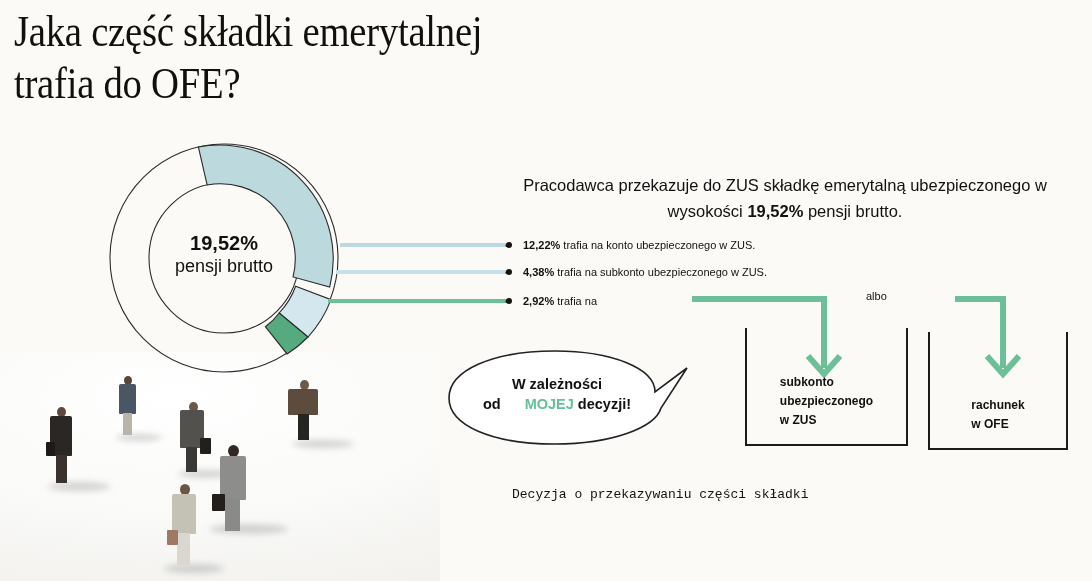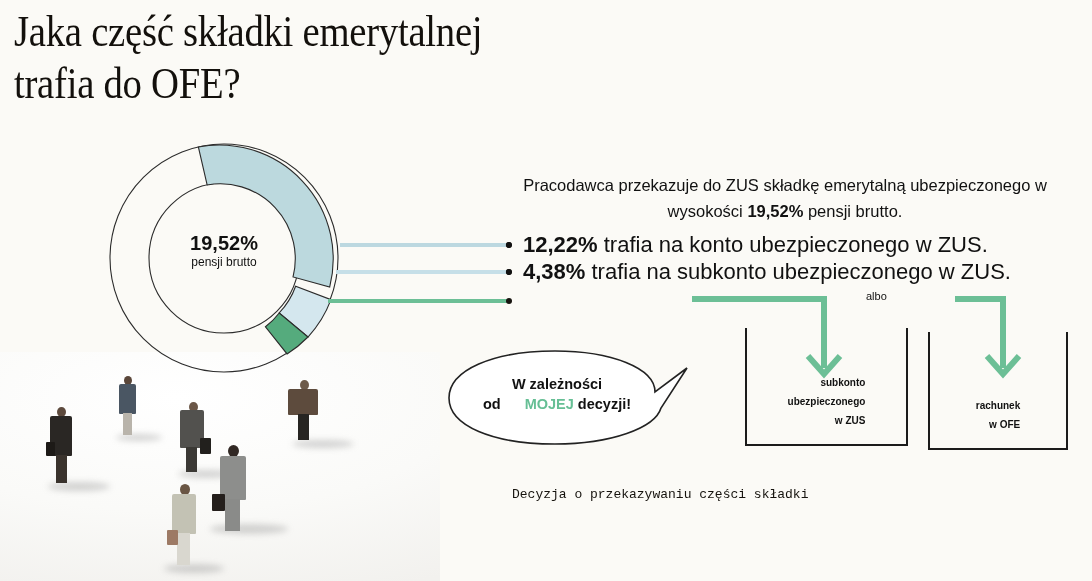--- a/index.html
+++ b/index.html
@@ -44,53 +44,53 @@
   .fig-bag{position:absolute;border-radius:1px;filter:blur(0.4px);}
 
   
   .donut{position:absolute;left:108px;top:142px;width:232px;height:232px;}
 
   .center-label{
     position:absolute;left:136px;top:232px;width:176px;text-align:center;
     line-height:1.15;
   }
   .center-label .big{font-size:20px;font-weight:bold;letter-spacing:0px;}
-  .center-label .small{font-size:12px;font-weight:normal;margin-top:1px;}
+  .center-label .small{font-size:18px;font-weight:normal;margin-top:1px;}
 
   
   .conn{position:absolute;height:4px;}
   .conn-dot{position:absolute;width:6px;height:6px;border-radius:50%;background:#17140f;}
 
   
   .para{
     position:absolute;left:505px;top:172px;width:560px;
     font-size:16.5px;line-height:26px;text-align:center;
   }
   .para b{font-weight:bold;}
   .bullet-row{
-    position:absolute;left:505px;font-size:22px;line-height:22px;white-space:nowrap;
+    position:absolute;left:505px;font-size:11px;line-height:22px;white-space:nowrap;
   }
   .bullet-row .dot{display:inline-block;width:18px;}
   .bullet-row b{font-weight:bold;}
 
   
   .arrow-svg{position:absolute;left:0;top:0;width:1092px;height:581px;pointer-events:none;}
 
   
   .destbox{
     position:absolute;
     border-left:2px solid #1b1b1b;
     border-right:2px solid #1b1b1b;
     border-bottom:2px solid #1b1b1b;
     box-sizing:border-box;
     display:flex;align-items:flex-end;justify-content:center;
     padding-bottom:14px;
   }
   .destbox span{
-    display:block;text-align:right;font-weight:bold;font-size:10px;line-height:19px;
+    display:block;text-align:left;font-weight:bold;font-size:12px;line-height:19px;
     white-space:pre-line;
   }
   .albo{position:absolute;left:866px;top:290px;font-size:11px;}
 
   
   .bubble-wrap{position:absolute;left:443px;top:348px;width:250px;height:100px;}
   .bubble-text{
     position:absolute;left:14px;top:26px;width:200px;text-align:center;
     font-size:14.5px;font-weight:bold;line-height:20px;
   }
@@ -197,20 +197,23 @@
   </div>
 
   <div class="bullet-row" style="top:234px;">
     <span class="dot">•</span><b>12,22%</b><span> trafia na konto ubezpieczonego w ZUS.</span>
   </div>
 
   <div class="bullet-row" style="top:261px;">
     <span class="dot">•</span><b>4,38%</b><span> trafia na subkonto ubezpieczonego w ZUS.</span>
   </div>
 
+  <div class="bullet-row" style="top:290px;">
+    <span class="dot">•</span><b>2,92%</b><span> trafia na</span>
+  </div>
 
   <div class="albo">albo</div>
 
   <svg class="arrow-svg">
 
     <path d="M 692 299 L 824 299 L 824 368" fill="none" stroke="#6cbf96" stroke-width="6"></path>
     <path d="M 808 356 L 824 374 L 840 356" fill="none" stroke="#6cbf96" stroke-width="6" stroke-linecap="butt" stroke-linejoin="miter"></path>
 
     <path d="M 955 299 L 1003 299 L 1003 368" fill="none" stroke="#6cbf96" stroke-width="6"></path>
     <path d="M 987 356 L 1003 374 L 1019 356" fill="none" stroke="#6cbf96" stroke-width="6" stroke-linecap="butt" stroke-linejoin="miter"></path>

